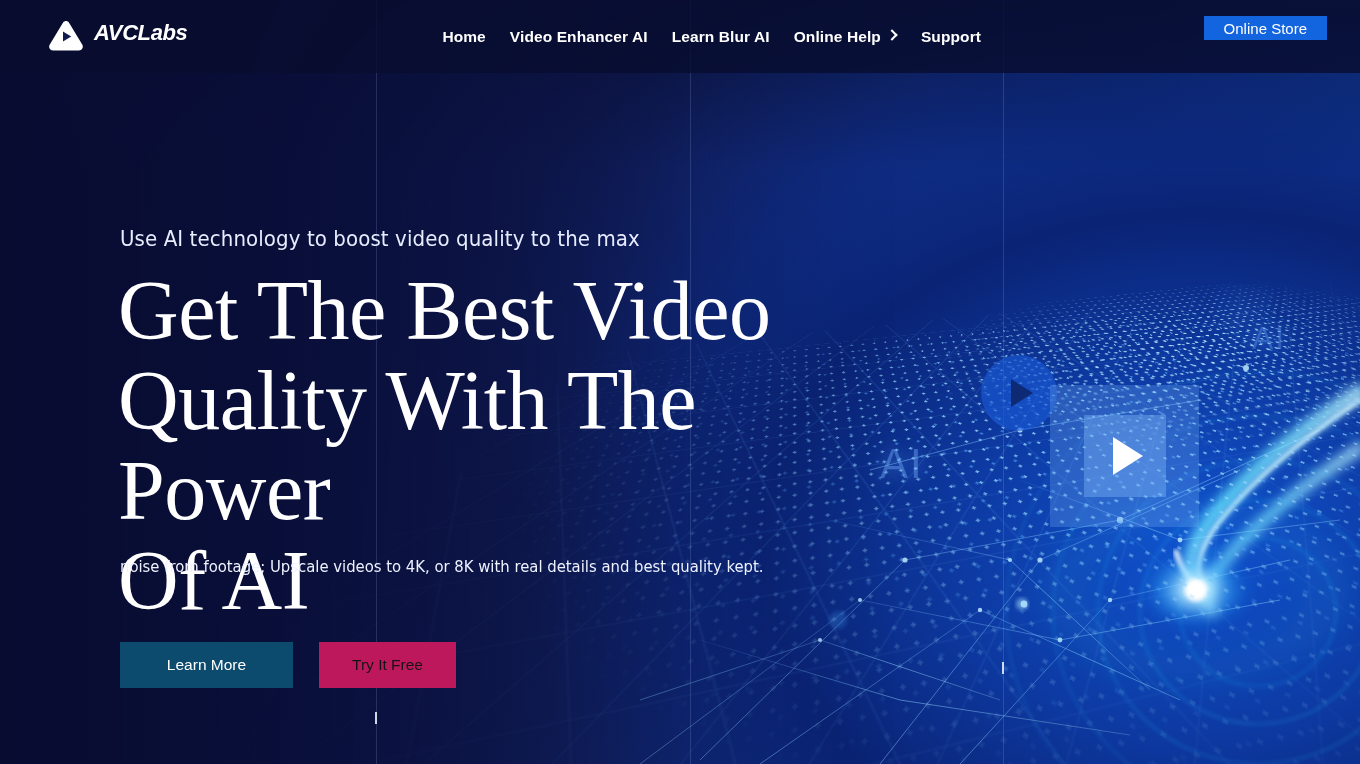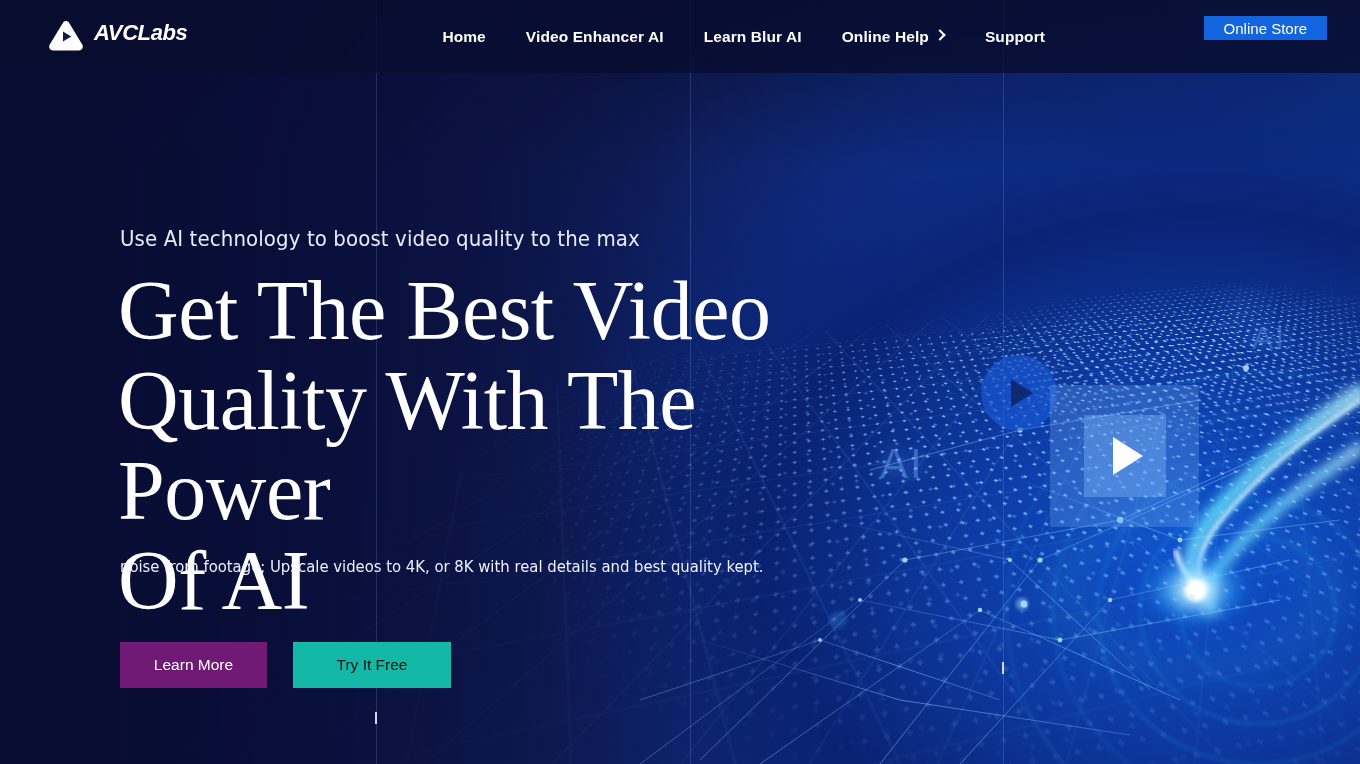--- a/index.html
+++ b/index.html
@@ -92,21 +92,21 @@
     z-index:20; display:flex; align-items:center;
     background:rgba(8,13,48,0.82);
   }
   .logo-wrap { display:flex; align-items:flex-start; gap:10px; margin-left:48px; }
   .logo-mark { width:36px; height:33px; display:block; }
   .logo-text {
     color:#fff; font-size:22px; font-weight:bold; font-style:italic;
     letter-spacing:-0.4px;
   }
 
-  nav { display:flex; align-items:center; gap:16px; margin-left:243px; }
+  nav { display:flex; align-items:center; gap:0; margin-left:243px; }
   .nav-item {
     color:#fff; font-size:15.5px; font-weight:bold; letter-spacing:.1px;
     padding:0 12px; white-space:nowrap; cursor:pointer;
     display:flex; align-items:center; gap:7px; line-height:1;
   }
   .chev { display:inline-block; width:9px; height:9px; position:relative; top:-1px; }
   .chev::before {
     content:""; position:absolute; left:0; top:0;
     width:6px; height:6px;
     border-top:2px solid #fff; border-right:2px solid #fff;
@@ -150,22 +150,22 @@
     font-stretch:condensed;
   }
   .subcopy span { display:block; }
 
   .cta-row { position:absolute; left:120px; top:642px; display:flex; gap:26px; }
   .btn {
     height:46px; display:flex; align-items:center; justify-content:center;
     font-size:15.5px; cursor:pointer; border:none;
     font-family:"Liberation Sans", sans-serif;
   }
-  .btn-primary { width:147px; background:#701a75; color:#fff; }
-  .btn-secondary { width:158px; background:#14b8a6; color:#141414; }
+  .btn-primary { width:173px; background:#0c4a6e; color:#fff; }
+  .btn-secondary { width:137px; background:#be185d; color:#141414; }
 
   
   .play-circle {
     position:absolute; left:981px; top:355px; width:76px; height:76px;
     border-radius:50%; background:rgba(26,90,215,0.62);
     z-index:6; display:flex; align-items:center; justify-content:center;
   }
   .play-circle .tri {
     width:0; height:0; margin-left:6px;
     border-left:22px solid #0e2a75;

